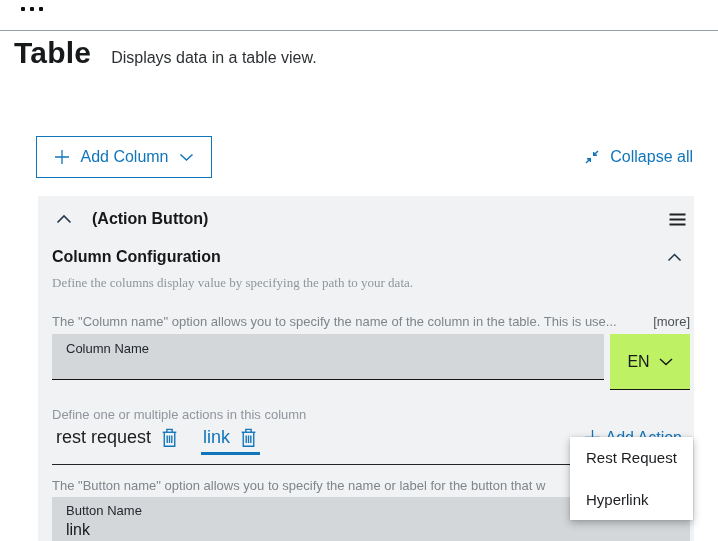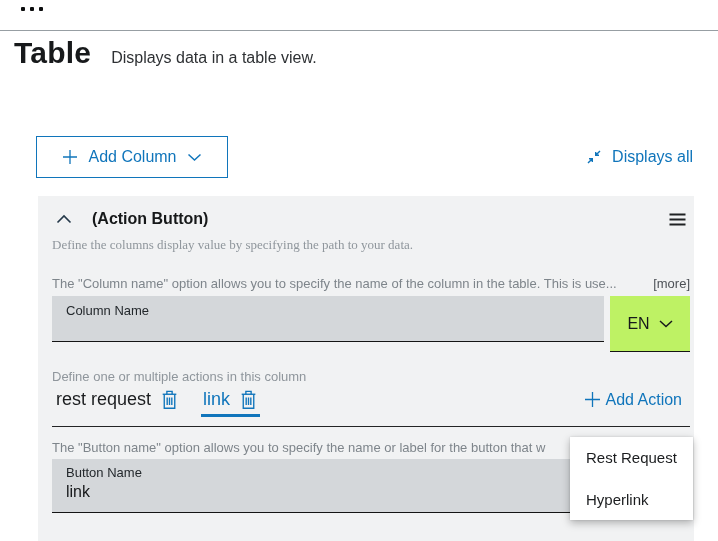--- a/index.html
+++ b/index.html
@@ -12,21 +12,21 @@
   .ellipsis { position:absolute; left:21px; top:7px; display:flex; gap:5px; cursor:pointer; }
   .ellipsis i { width:4px; height:4px; background:#0c0d0e; border-radius:1px; display:block; }
 
   
   .page-header { position:absolute; left:14px; top:36px; display:flex; align-items:baseline; }
   .page-title { font-size:30px; font-weight:700; color:#17191b; letter-spacing:.2px;text-align:right; }
   .page-subtitle { font-size:16px; color:#2e3134; margin-left:20px; }
 
   
   .toolbar { position:absolute; top:136px; left:36px; right:25px; height:42px; display:flex; justify-content:space-between; align-items:center; }
-  .add-column-btn { width:192px; height:42px; background:#fff; border:1px solid #1075bb; color:#1075bb; font-size:16px; display:flex; align-items:center; justify-content:center; gap:10px; cursor:pointer; }
+  .add-column-btn { width:176px; height:42px; background:#fff; border:1px solid #1075bb; color:#1075bb; font-size:16px; display:flex; align-items:center; justify-content:center; gap:10px; cursor:pointer; }
   .collapse-all { display:flex; align-items:center; gap:10px; color:#1075bb; font-size:16px; cursor:pointer; }
 
   
   .panel { position:absolute; left:38px; top:196px; width:656px; height:345px; background:#f1f2f3; padding:0 4px 8px 14px; }
   .panel-header { display:flex; align-items:center; padding-top:14px; }
   .panel-header .chev { margin-left:4px; }
   .panel-title { font-size:16px; font-weight:700; margin-left:20px; color:#161819; }
   .drag-handle { margin-left:auto; margin-right:4px; cursor:grab; }
 
   .section-title-row { display:flex; align-items:center; margin-top:20px; padding-right:8px; }
@@ -97,40 +97,48 @@
           </svg>
       </span>
     </div>
     <div class="collapse-all">
       <span>
         <svg width="16" height="16" viewBox="0 0 16 16" stroke="#1075bb" stroke-width="1.4" fill="none">
           <path d="M14 2 L9.7 6.3 M9.7 3 V6.3 H13"></path>
           <path d="M2 14 L6.3 9.7 M6.3 13 V9.7 H3"></path>
         </svg>
       </span>
-      <span>Displays all</span>
+      <span>Collapse all</span>
     </div>
   </div>
 
   <div class="panel">
 
     <div class="panel-header">
       <span class="chev">
         <svg width="16" height="10" viewBox="0 0 16 10">
             <path d="M1.5 8.5 L8 2 L14.5 8.5" stroke="#243849" stroke-width="1.6" fill="none"></path>
           </svg>
       </span>
       <span class="panel-title">(Action Button)</span>
       <span class="drag-handle">
         <svg width="17" height="13" viewBox="0 0 17 13" stroke="#1f2123" stroke-width="1.8">
             <path d="M0.5 1.5 H16.5 M0.5 6.5 H16.5 M0.5 11.5 H16.5"></path>
           </svg>
       </span>
     </div>
 
+    <div class="section-title-row">
+      <span class="section-title">Column Configuration</span>
+      <span class="chev">
+        <svg width="15" height="9" viewBox="0 0 15 9">
+            <path d="M1.5 7.5 L7.5 1.5 L13.5 7.5" stroke="#243849" stroke-width="1.5" fill="none"></path>
+          </svg>
+      </span>
+    </div>
 
     <div class="section-desc">Define the columns display value by specifying the path to your data.</div>
 
     <div class="help-row">
       <span>The "Column name" option allows you to specify the name of the column in the table. This is use...</span>
       <span class="more-link">[more]</span>
     </div>
 
     <div class="field-row">
       <div class="text-field">

